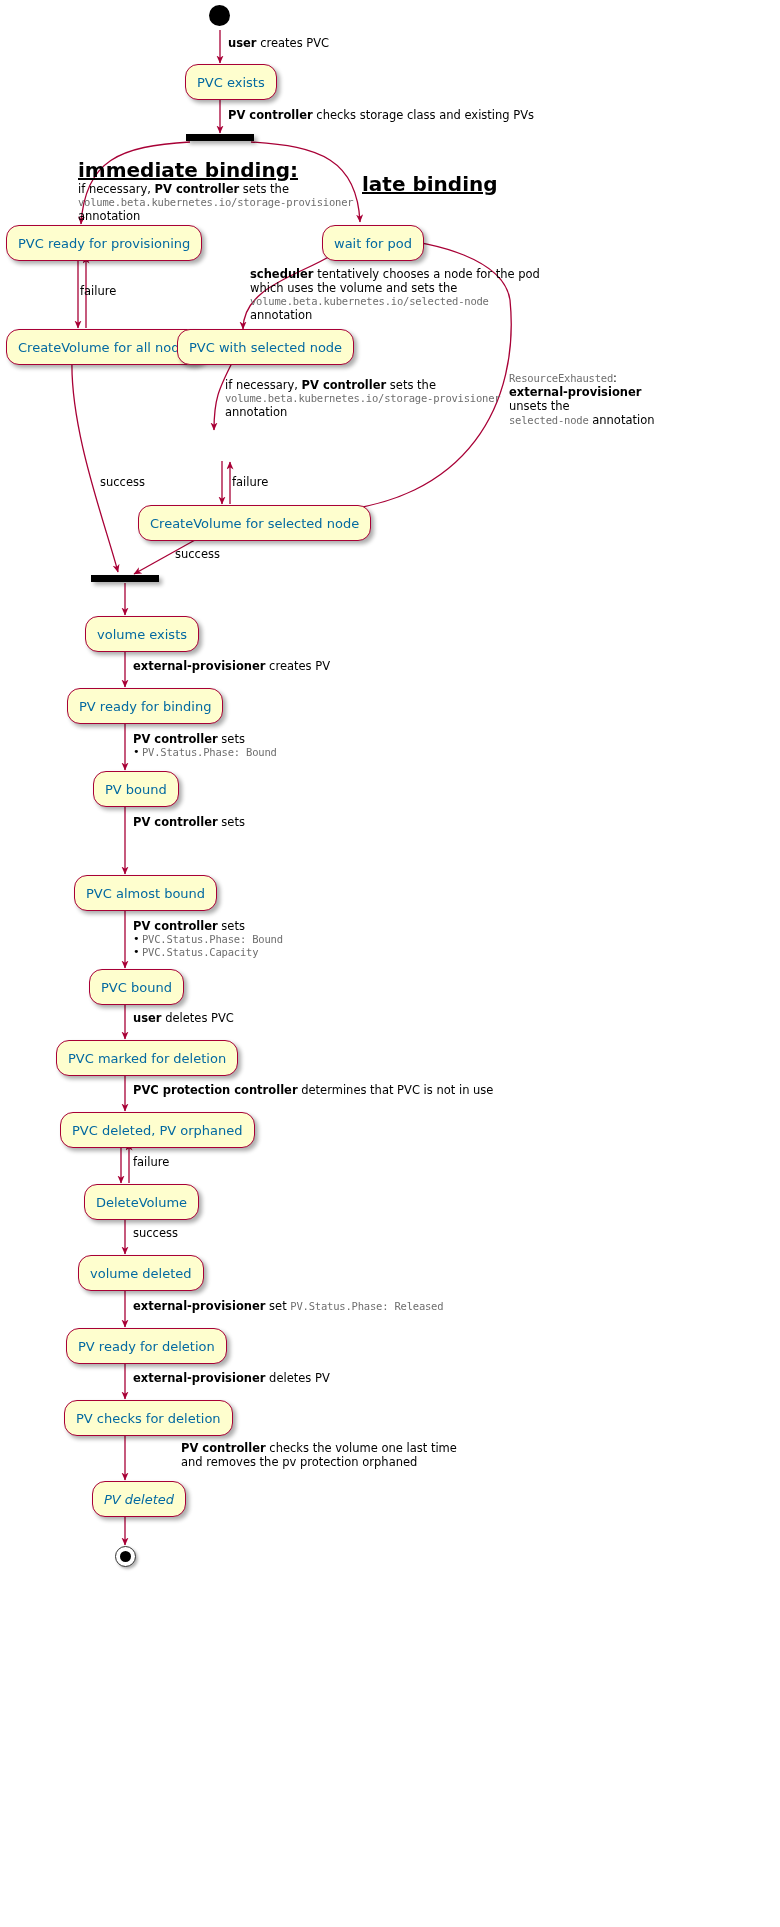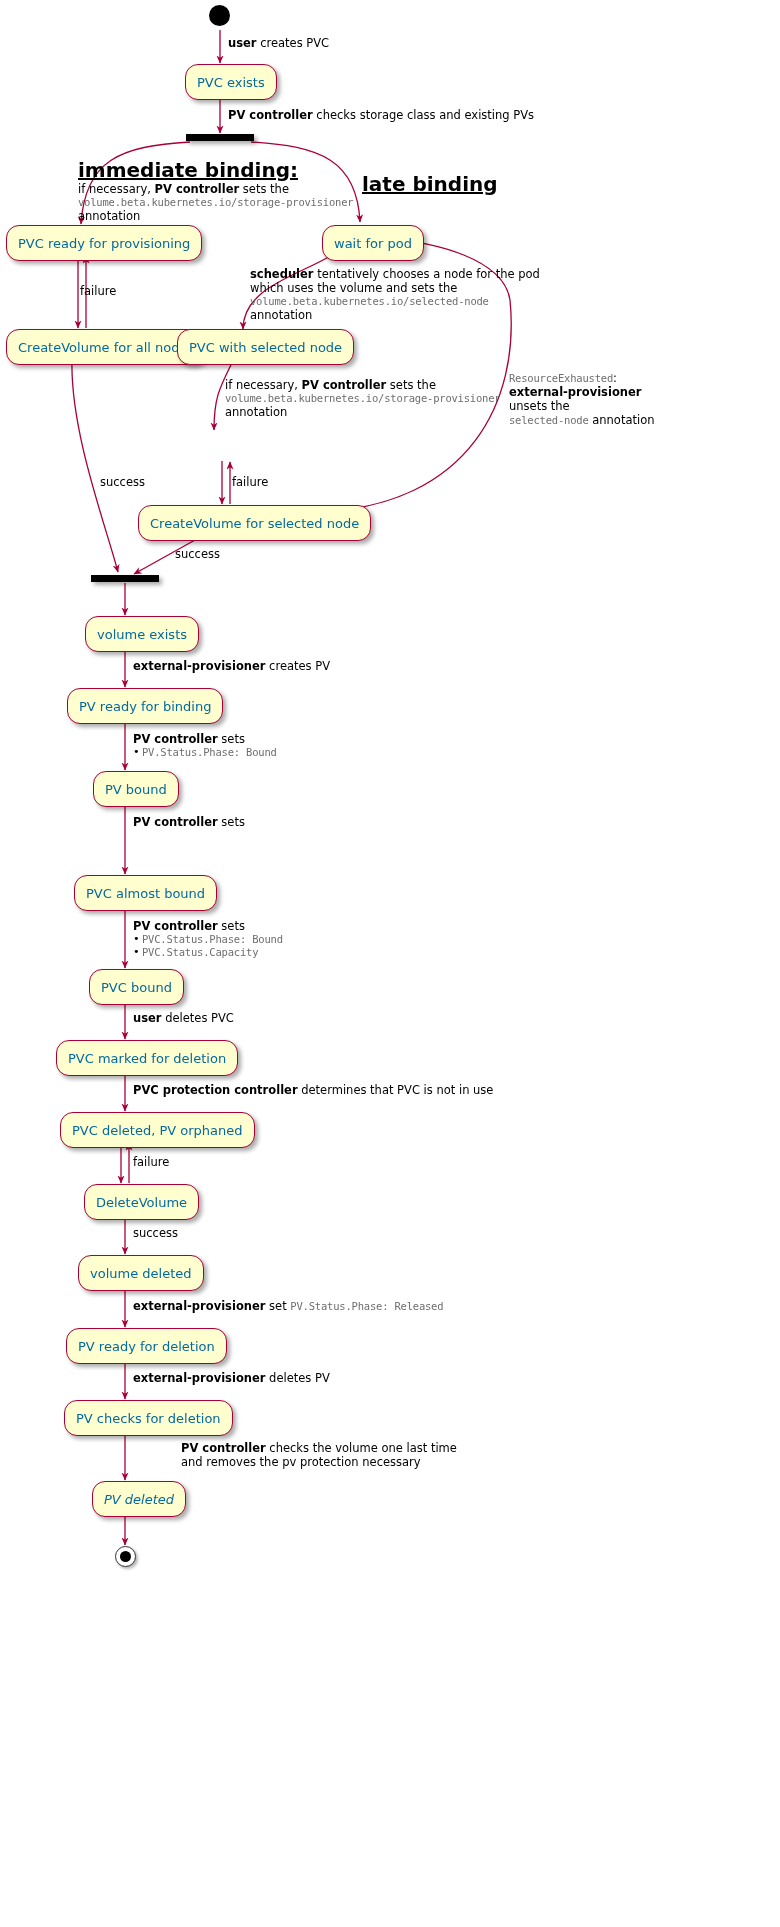--- a/index.html
+++ b/index.html
@@ -311,20 +311,20 @@
   <div class="state-node" style="left:66px; top:1328px;">PV ready for deletion</div>
 
   <div class="edge-label" style="left:133px; top:1371px;">
     <span class="bold">external-provisioner</span><span> deletes PV</span>
   </div>
 
   <div class="state-node" style="left:64px; top:1400px;">PV checks for deletion</div>
 
   <div class="edge-label" style="left:133px; top:1441px;margin-left:48px;">
     <div><span class="bold">PV controller</span><span> checks the volume one last time</span></div>
-    <div>and removes the pv protection necessary</div>
+    <div>and removes the pv protection orphaned</div>
   </div>
 
   <div class="state-node" style="left:92px; top:1481px;font-style:italic;">PV deleted</div>
 
   <div class="end-node" style="left:115px; top:1546px;"></div>
 
 </div>
 
 </body></html>

